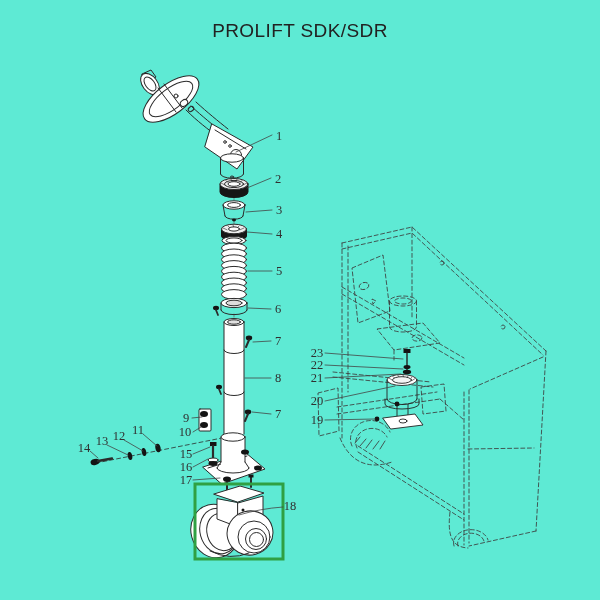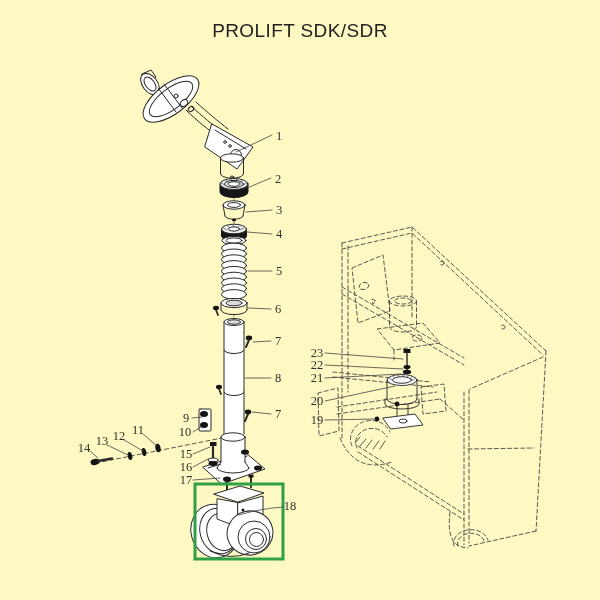--- a/index.html
+++ b/index.html
@@ -1,16 +1,16 @@
 <!DOCTYPE html>
 <html><head>
 <meta charset="utf-8">
 <style>
   html,body{margin:0;padding:0;background:#ffffff;}
-  .page{position:relative;width:600px;height:600px;background:#fef9c3;overflow:hidden;
+  .page{position:relative;width:600px;height:600px;background:#5eead4;overflow:hidden;
         font-family:"Liberation Sans", sans-serif;}
   .title{position:absolute;top:20px;left:0;width:100%;text-align:center;
          font-size:19px;letter-spacing:0.4px;color:#222;font-weight:400;}
   svg{position:absolute;left:0;top:0;}
   .callout{font-family:"Liberation Serif","DejaVu Serif",serif;font-size:12.5px;fill:#303030;}
 </style>
 </head>
 <body>
 
 <div class="page">

